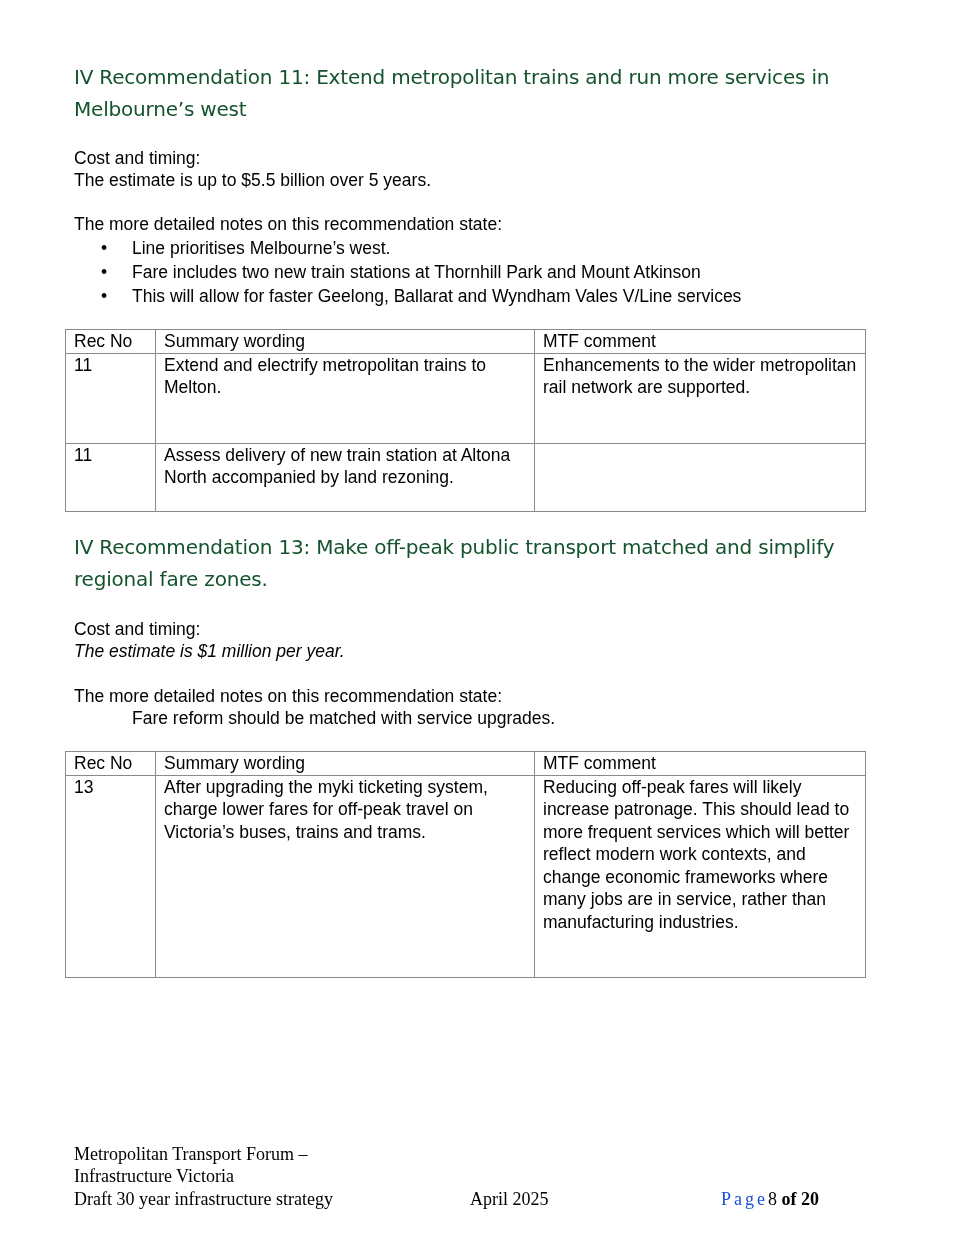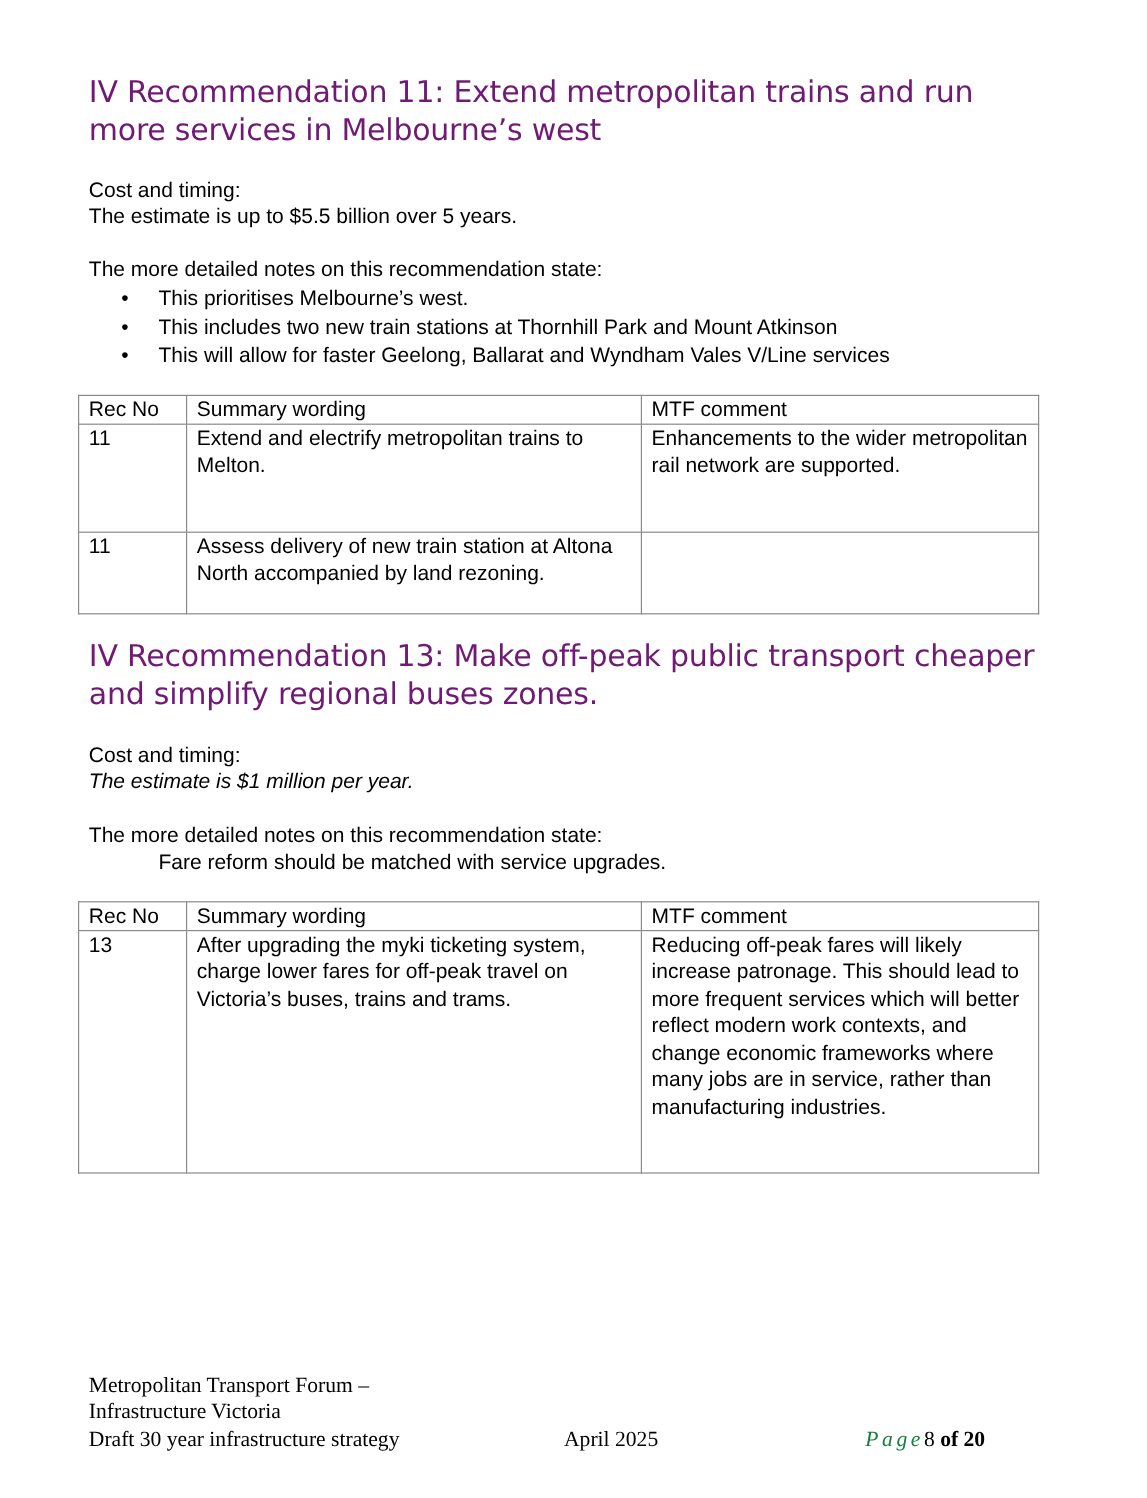--- a/index.html
+++ b/index.html
@@ -1,42 +1,42 @@
 <!DOCTYPE html>
 <html><head>
 <meta charset="utf-8">
 <style>
   html, body { margin: 0; padding: 0; background: #ffffff; }
   body { width: 956px; height: 1248px; position: relative; overflow: hidden; font-family: "Liberation Sans", sans-serif; color: #000; }
-  .h { position: absolute; left: 74px; width: 800px; color: #701a75; font-family: "DejaVu Sans", sans-serif; font-size: 25px; line-height: 32px; font-weight: normal; margin: 0; letter-spacing: -0.2px; }
+  .h { position: absolute; left: 74px; width: 800px; color: #14532d; font-family: "DejaVu Sans", sans-serif; font-size: 20px; line-height: 32px; font-weight: normal; margin: 0; letter-spacing: -0.2px; }
   .p { position: absolute; left: 74px; font-size: 17.5px; line-height: 22.5px; margin: 0; }
   ul.bul { position: absolute; left: 74px; top: 236px; margin: 0; padding: 0; list-style: none; font-size: 17.5px; line-height: 24px; }
   ul.bul li { position: relative; padding-left: 58px; }
   ul.bul li::before { content: "\2022"; position: absolute; left: 27px; top: 0; }
   table.t { position: absolute; left: 65px; width: 801px; border-collapse: collapse; font-size: 17.5px; line-height: 22.5px; }
   table.t td { border: 1.5px solid #8a8a8a; vertical-align: top; padding: 0 8px; }
   table.t td.c1 { width: 73px; }
   table.t td.c2 { width: 362px; }
   .pre { white-space: pre-line; }
   .foot { position: absolute; font-family: "Liberation Serif", serif; font-size: 18px; line-height: 22.5px; }
-  .pg { letter-spacing: 3px; color: #15803d; font-style: italic; }
+  .pg { letter-spacing: 3px; color: #1d4ed8; }
   .bold { font-weight: bold; }
 </style>
 </head>
 <body>
 
 <h2 class="h" style="top:61px;">IV Recommendation 11: Extend metropolitan trains and run more services in Melbourne’s west</h2>
 
 <p class="p" style="top:147px;">Cost and timing:</p>
 <p class="p" style="top:169px;">The estimate is up to $5.5 billion over 5 years.</p>
 <p class="p" style="top:213px;">The more detailed notes on this recommendation state:</p>
 
 <ul class="bul">
-  <li>This prioritises Melbourne’s west.</li>
-  <li>This includes two new train stations at Thornhill Park and Mount Atkinson</li>
+  <li>Line prioritises Melbourne’s west.</li>
+  <li>Fare includes two new train stations at Thornhill Park and Mount Atkinson</li>
   <li>This will allow for faster Geelong, Ballarat and Wyndham Vales V/Line services</li>
 </ul>
 
 <table class="t" style="top:329px;">
   <tbody>
       <tr>
     <td class="c1">Rec No</td>
     <td class="c2">Summary wording</td>
     <td>MTF comment</td>
   </tr>
@@ -46,21 +46,21 @@
     <td>Enhancements to the wider metropolitan rail network are supported.</td>
   </tr>
   <tr style="height:68px;">
     <td class="c1">11</td>
     <td class="c2">Assess delivery of new train station at Altona North accompanied by land rezoning.</td>
     <td></td>
   </tr>
 </tbody>
   </table>
 
-<h2 class="h" style="top:531px;">IV Recommendation 13: Make off-peak public transport cheaper and simplify regional buses zones.</h2>
+<h2 class="h" style="top:531px;">IV Recommendation 13: Make off-peak public transport matched and simplify regional fare zones.</h2>
 
 <p class="p" style="top:618px;">Cost and timing:</p>
 <p class="p" style="top:640px;font-style:italic;">The estimate is $1 million per year.</p>
 <p class="p" style="top:685px;">The more detailed notes on this recommendation state:</p>
 <p class="p" style="top:707px; left:132px;">Fare reform should be matched with service upgrades.</p>
 
 <table class="t" style="top:751px;">
   <tbody>
       <tr>
     <td class="c1">Rec No</td>

